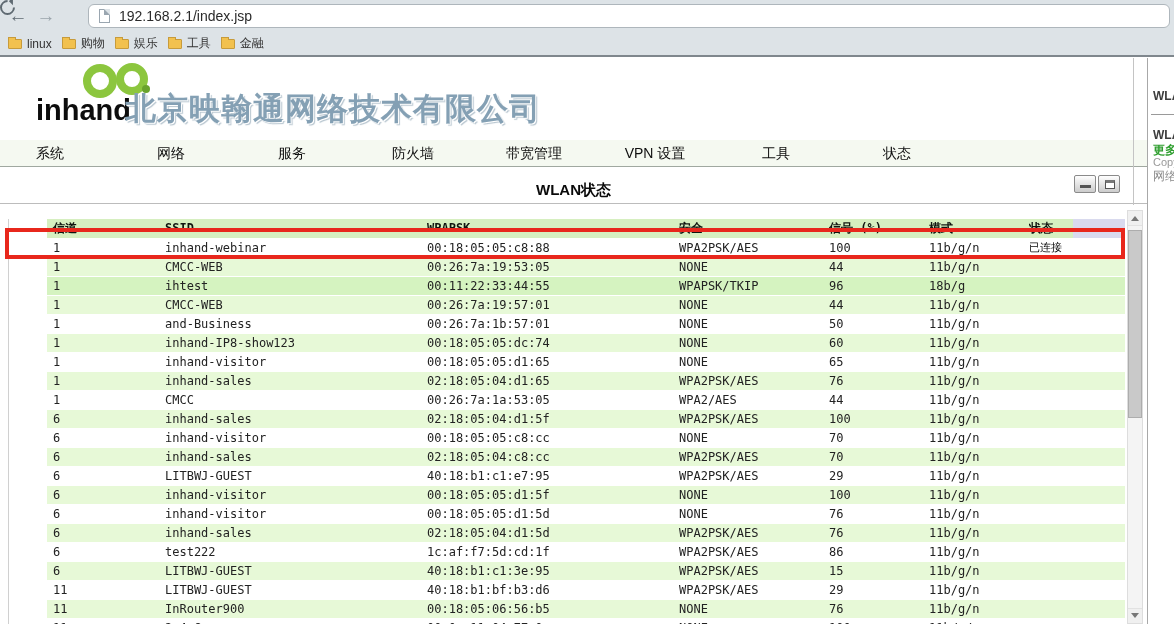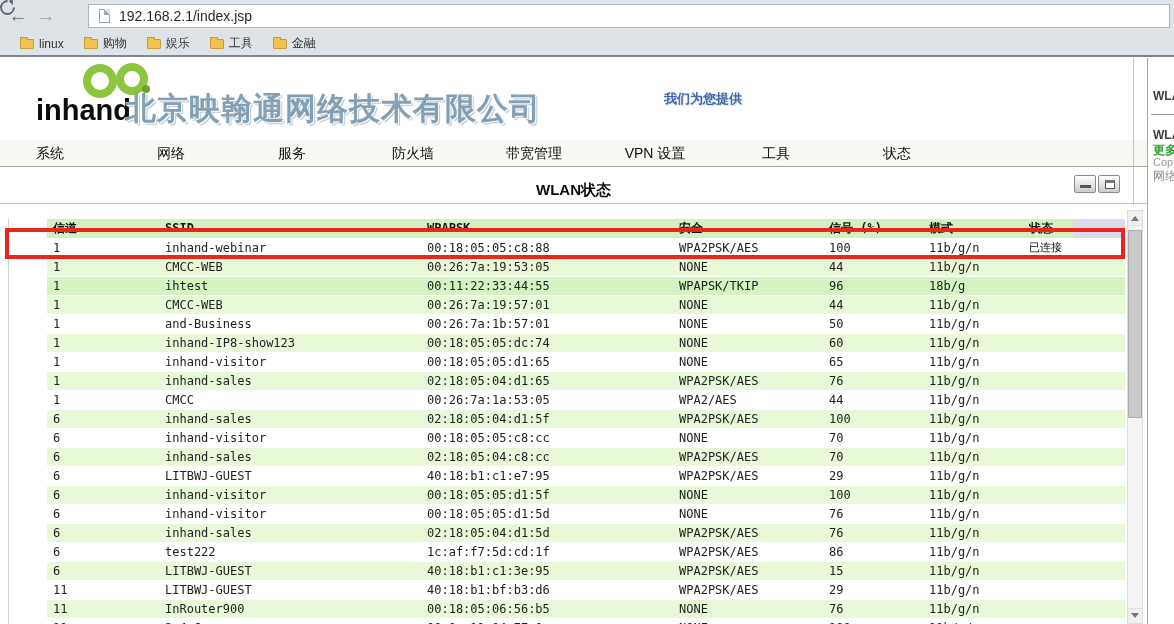--- a/index.html
+++ b/index.html
@@ -11,29 +11,29 @@
             background:#dde3e7; border-bottom:2px solid #7f878d; }
   .nav-btn { position:absolute; top:4px; font-size:19px; font-weight:bold; color:#5f6a72;
              width:24px; text-align:center; cursor:pointer; line-height:24px;}
   .btn-back { left:6px; }
   .btn-fwd  { left:34px; color:#9aa4ab; }
   .btn-reload { left:62px; top:8px; width:15px; height:15px; border:2.5px solid #5f6a72;
                 border-radius:50%; border-top-color:transparent; transform:rotate(45deg); cursor:pointer;}
   .btn-reload:after { content:''; position:absolute; left:-2px; top:-4px;
                 border:4px solid transparent; border-right-color:#5f6a72; transform:rotate(-45deg);}
   .addr { position:absolute; left:88px; top:4px; width:1082px; height:24px; background:#fff;
-          border:1px solid #aeb6bc; border-radius:0; cursor:text; }
+          border:1px solid #aeb6bc; border-radius:6px; cursor:text; }
   .page-ico { position:absolute; left:10px; top:4px; width:11px; height:14px;
               border:1px solid #9aa6b0; background:#fff; }
   .page-ico:after { content:''; position:absolute; right:-1px; top:-1px;
               border:3px solid #dde3e7; border-left-color:#9aa6b0; border-bottom-color:#9aa6b0; }
   .url-text { position:absolute; left:30px; top:3px; font-size:14px; color:#2a2a2a; }
 
   .bookmarks { position:absolute; left:0; top:32px; width:1174px; height:23px;
-               display:flex; align-items:center; padding-left:20px; gap:20px; }
+               display:flex; align-items:center; padding-left:8px; gap:10px; }
   .bm { display:flex; align-items:center; cursor:pointer; }
   .folder { width:14px; height:10px; background:#f2c14e; border:1px solid #c79b3b;
             border-radius:1px; position:relative; margin-right:5px; }
   .folder:before { content:''; position:absolute; left:-1px; top:-3px; width:6px; height:2px;
             background:#f2c14e; border:1px solid #c79b3b; border-bottom:none; }
   .bm-label { font-size:12px; color:#333; }
 
   
   .logo-sym { position:absolute; left:76px; top:63px; }
   .logo-text { position:absolute; left:36px; top:94px; font-size:29px; font-weight:bold;
@@ -142,21 +142,20 @@
 </div>
 
 <svg class="logo-sym" width="90" height="36" viewBox="0 0 90 36">
   <circle cx="24" cy="18" r="13" fill="none" stroke="#8cc63e" stroke-width="8"></circle>
   <circle cx="56" cy="16" r="12" fill="none" stroke="#8cc63e" stroke-width="8"></circle>
   <circle cx="70" cy="26" r="4" fill="#6aa32c"></circle>
 </svg>
 <div class="logo-text">inhand</div>
 <div class="company">北京映翰通网络技术有限公司</div>
 <div class="tagline">
-  <div>我们为您提供</div>
 </div>
 
 <div class="nav" id="nav-menu">
     <div class="nav-item">系统</div>
     <div class="nav-item">网络</div>
     <div class="nav-item">服务</div>
     <div class="nav-item">防火墙</div>
     <div class="nav-item">带宽管理</div>
     <div class="nav-item">VPN 设置</div>
     <div class="nav-item">工具</div>

